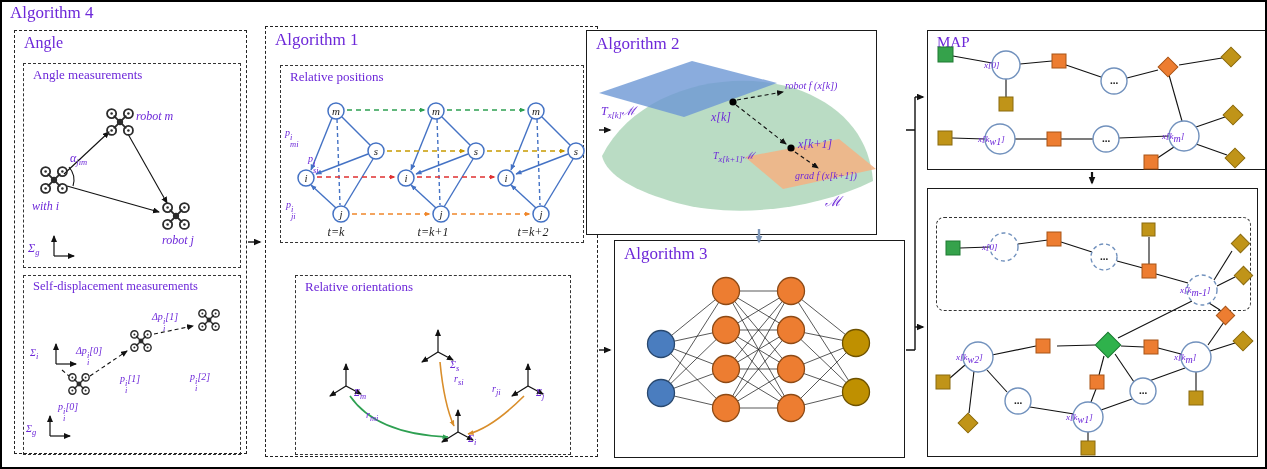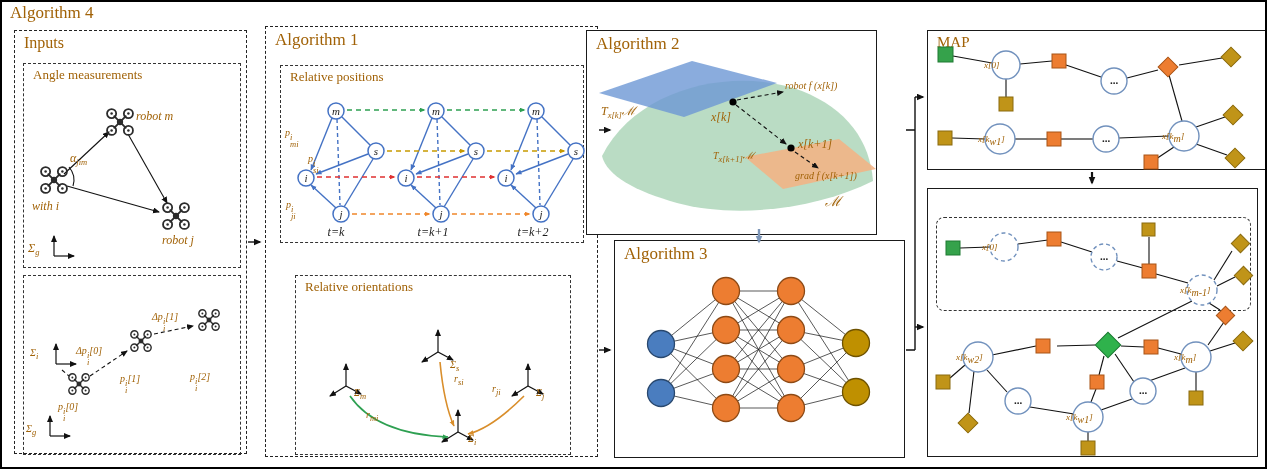--- a/index.html
+++ b/index.html
@@ -1,17 +1,17 @@
 <!DOCTYPE html>
 <html><head>
 <meta charset="utf-8">
 <style>
   *{margin:0;padding:0;box-sizing:border-box}
   body{background:#9a9a9a;font-family:"Liberation Serif",serif}
-  #canvas{position:relative;width:1267px;height:469px;background:#fff;border:2px solid #000;color:#a16207;overflow:hidden}
+  #canvas{position:relative;width:1267px;height:469px;background:#fff;border:2px solid #000;color:#6d28d9;overflow:hidden}
   .panel{position:absolute;background:#fff}
   .solid{border:1.5px solid #1a1a1a}
   .dashedp{border:1.6px dashed #222}
   .ptitle{position:absolute;left:9px;top:3px;font-size:17px;white-space:nowrap}
   .ptitle.small{font-size:15px}
   .subbox{position:absolute;border:1.4px dashed #333;border-radius:0;background:transparent}
   .sublabel{position:absolute;left:9px;top:3px;font-size:13px;white-space:nowrap}
   .mlbl{position:absolute;font-style:italic;font-size:12px;line-height:1.05;white-space:nowrap}
   .mlbl.sm{font-size:10px}
   .mlbl sub{font-size:8.5px}
@@ -42,21 +42,21 @@
       <circle cx="8" cy="32" r="1.8" fill="#2b2b2b"></circle>
         <circle cx="32" cy="32" r="1.8" fill="#2b2b2b"></circle>
     </symbol>
   </defs>
 </svg>
 
 <div id="canvas">
   <div class="ptitle" style="left:8px;top:1px">Algorithm 4</div>
 
   <div class="panel dashedp" style="left:12px;top:28px;width:233px;height:424px">
-    <div class="ptitle" style="font-size:16px">Inputs</div>
+    <div class="ptitle" style="font-size:16px">Angle</div>
 
     <div class="subbox" style="left:8px;top:32px;width:218px;height:205px">
       <div class="sublabel">Angle measurements</div>
       <svg class="lay" width="218" height="205">
         <defs>
           <marker id="arA" markerWidth="9" markerHeight="9" refX="6" refY="3" orient="auto" markerUnits="userSpaceOnUse">
               <path d="M0,0 L7,3 L0,6 Z" fill="#111"></path>
             </marker>
         </defs>
         <g stroke="#111" stroke-width="1.1" fill="none">
@@ -74,20 +74,21 @@
         </g>
       </svg>
       <span class="mlbl" style="left:112px;top:46px">robot m</span>
       <span class="mlbl" style="left:8px;top:136px">with i</span>
       <span class="mlbl" style="left:138px;top:170px">robot j</span>
       <span class="mlbl" style="left:46px;top:88px"><span>α</span><sub>jim</sub></span>
       <span class="mlbl" style="left:4px;top:178px"><span>Σ</span><sub>g</sub></span>
     </div>
 
     <div class="subbox" style="left:8px;top:244px;width:218px;height:180px">
+      <div class="sublabel" style="font-size:12.5px">Self-displacement measurements</div>
       <svg class="lay" width="218" height="180">
         <defs>
           <marker id="arB" markerWidth="9" markerHeight="9" refX="6" refY="3" orient="auto" markerUnits="userSpaceOnUse">
               <path d="M0,0 L7,3 L0,6 Z" fill="#111"></path>
             </marker>
         </defs>
         <g stroke="#111" stroke-width="1.1" fill="none" stroke-dasharray="4,3">
           <line x1="38" y1="94" x2="45" y2="100"></line>
           <line x1="66" y1="100" x2="103" y2="75" marker-end="url(#arB)"></line>
           <line x1="130" y1="58" x2="169" y2="50" marker-end="url(#arB)"></line>

